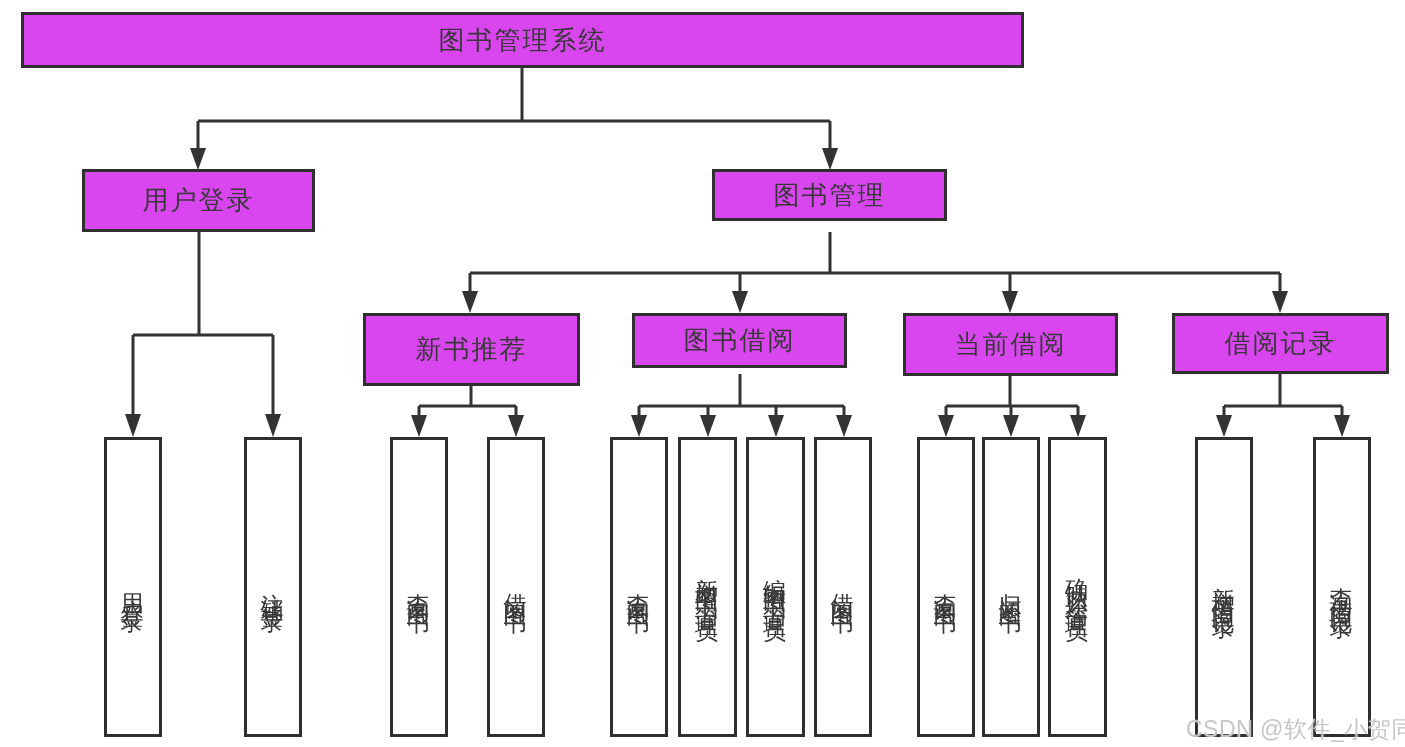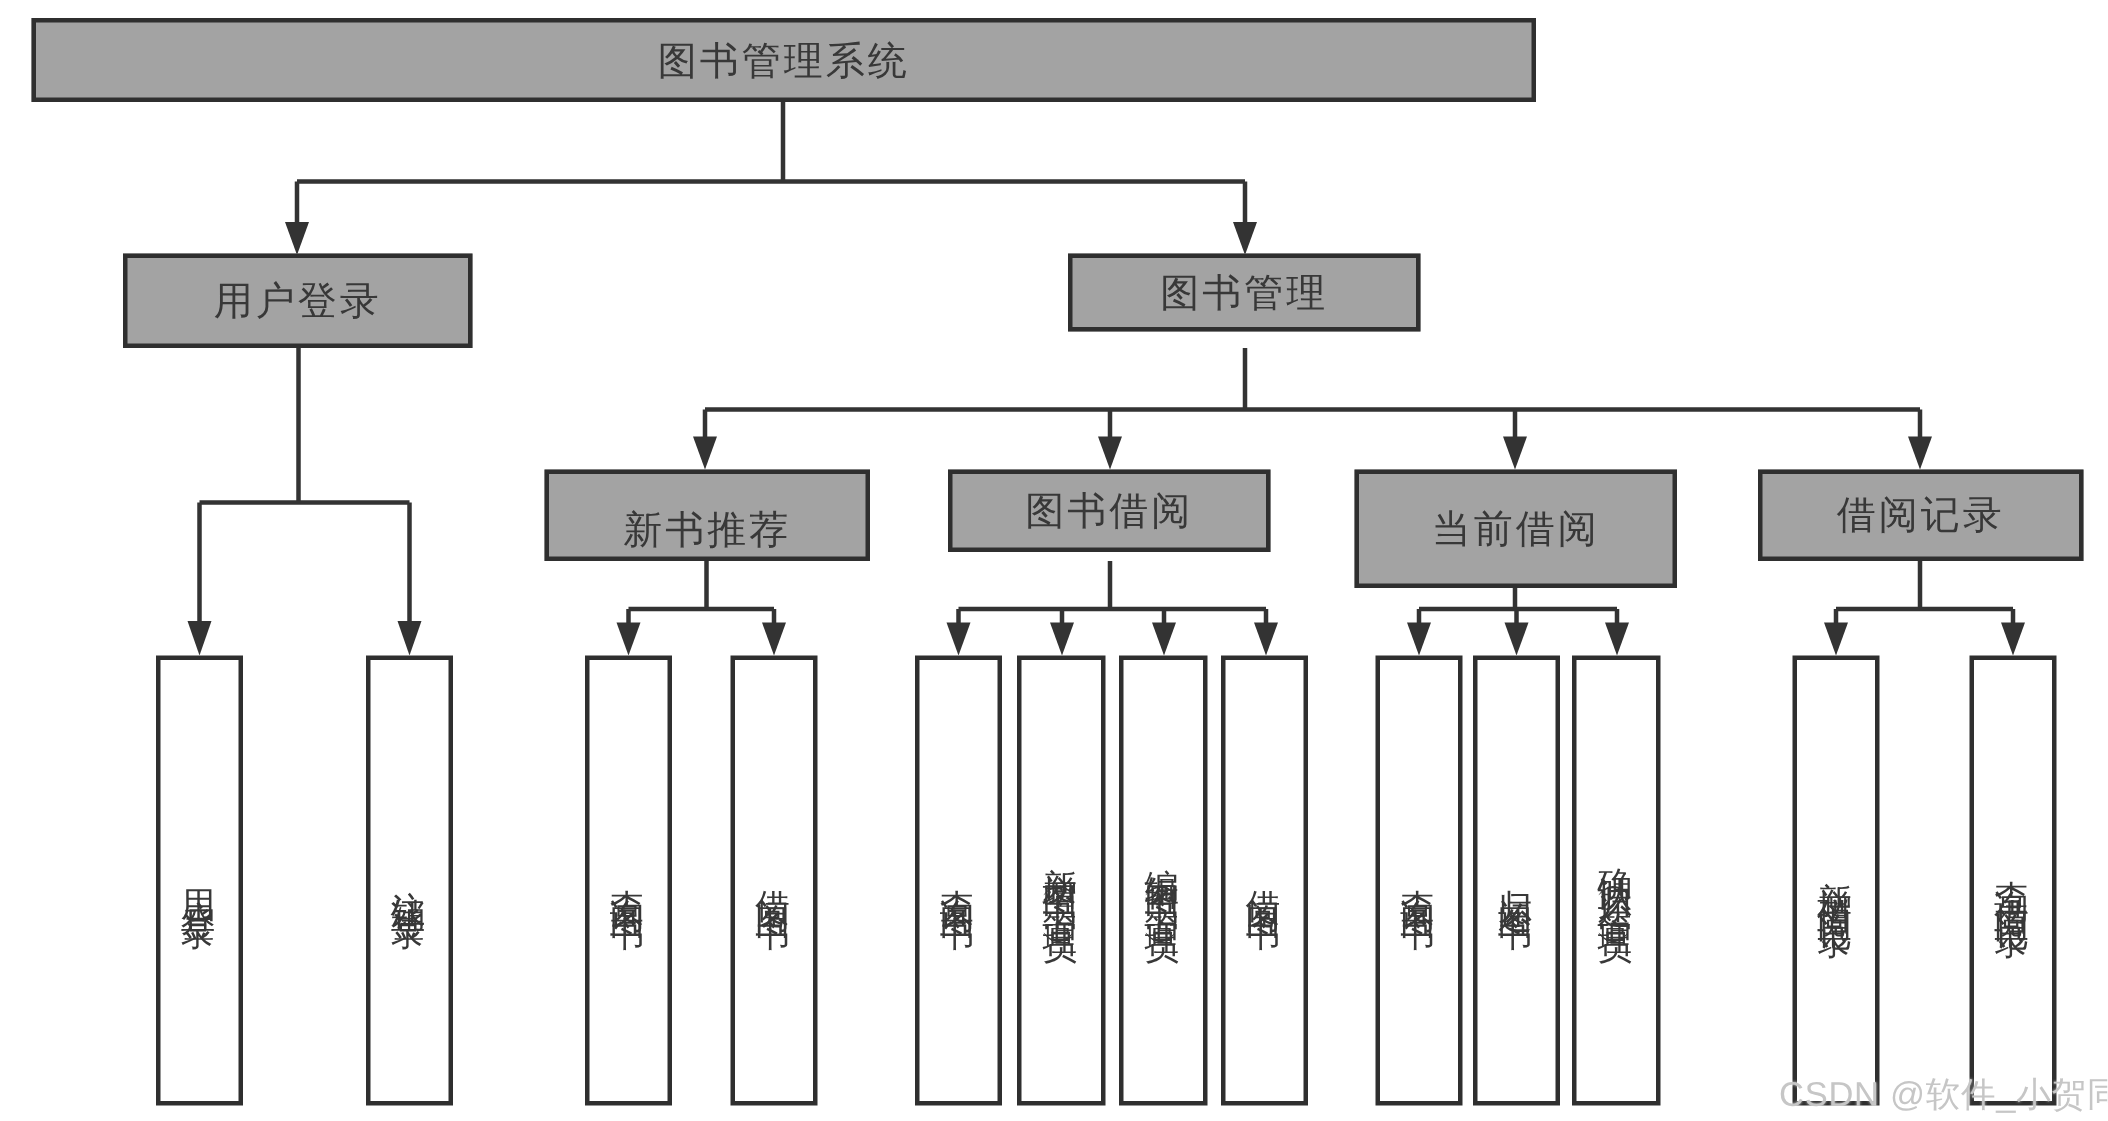--- a/index.html
+++ b/index.html
@@ -23,21 +23,21 @@
     stroke: var(--line, #333333);
     stroke-width: 3;
   }
   #connectors polygon {
     fill: var(--line, #333333);
     stroke: none;
   }
   .hbox {
     position: absolute;
     box-sizing: border-box;
-    background: #a3a3a3;
+    background: #d946ef;
     border: 3px solid var(--border, #2f2f2f);
     display: flex;
     align-items: center;
     justify-content: center;
     z-index: 1;
   }
   .hbox > span {
     font-size: 26px;
     letter-spacing: 2px;
     color: var(--text, #333333);
@@ -132,27 +132,27 @@
     <span>图书管理系统</span>
   </div>
 
   <div class="hbox" style="left:82px; top:169px; width:233px; height:63px;">
     <span>用户登录</span>
   </div>
   <div class="hbox" style="left:712px; top:169px; width:235px; height:52px;">
     <span>图书管理</span>
   </div>
 
-  <div class="hbox" style="left:363px; top:313px; width:217px; height:61px;align-items:flex-end;">
+  <div class="hbox" style="left:363px; top:313px; width:217px; height:73px;">
     <span>新书推荐</span>
   </div>
   <div class="hbox" style="left:632px; top:313px; width:215px; height:55px;">
     <span>图书借阅</span>
   </div>
-  <div class="hbox" style="left:903px; top:313px; width:215px; height:79px;">
+  <div class="hbox" style="left:903px; top:313px; width:215px; height:63px;">
     <span>当前借阅</span>
   </div>
   <div class="hbox" style="left:1172px; top:313px; width:217px; height:61px;">
     <span>借阅记录</span>
   </div>
 
   <div class="vbox" style="left:104px; top:437px; width:58px; height:300px;">
     <span>用户登录</span>
   </div>
   <div class="vbox" style="left:244px; top:437px; width:58px; height:300px;">

